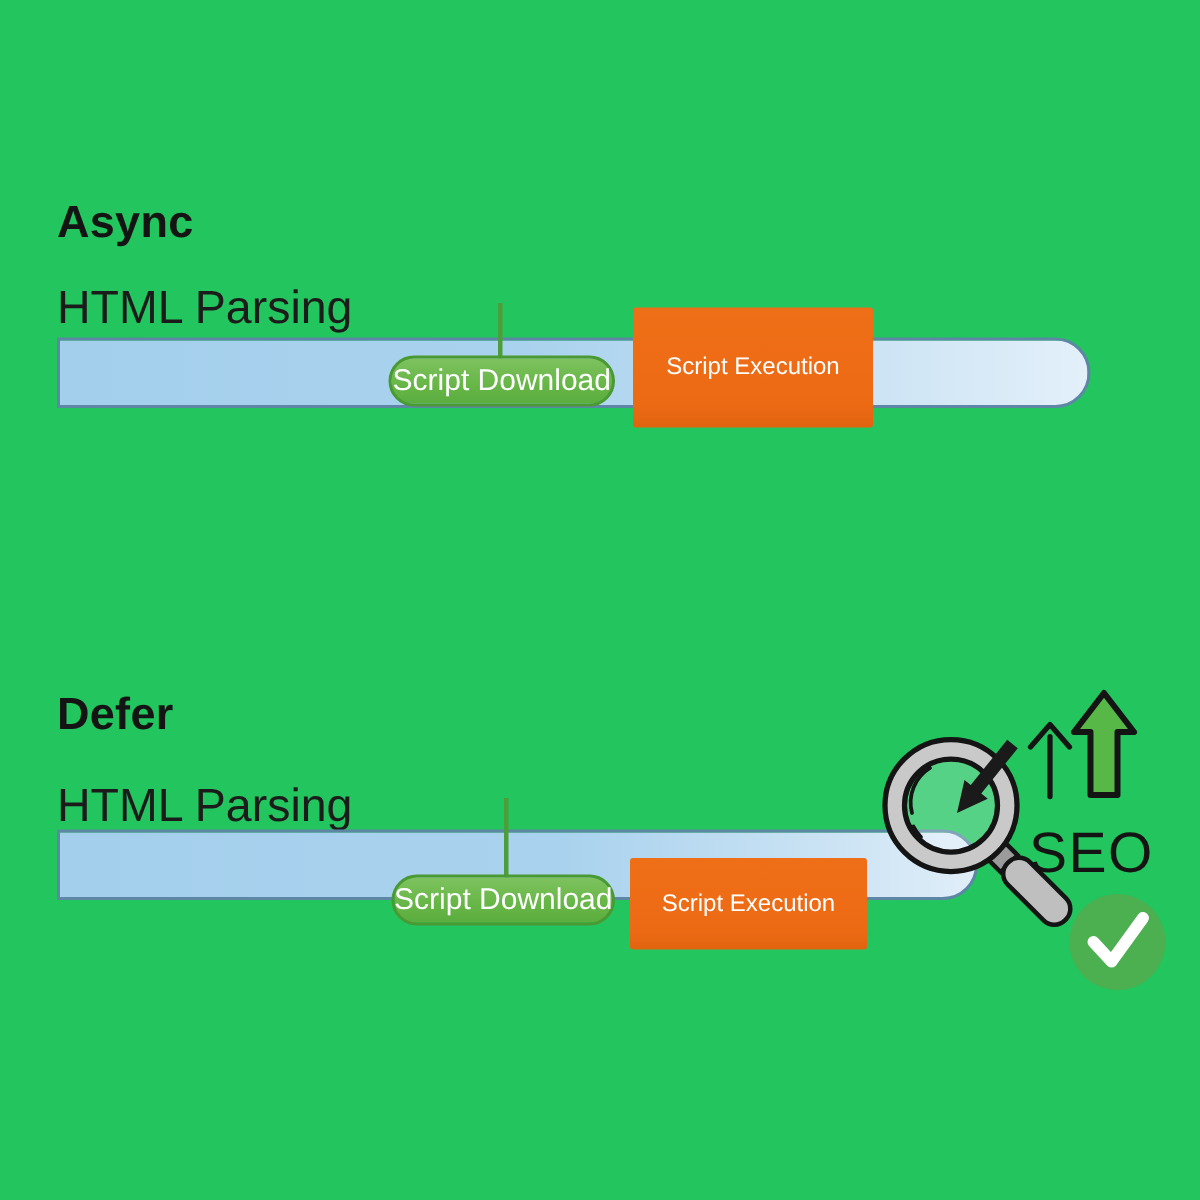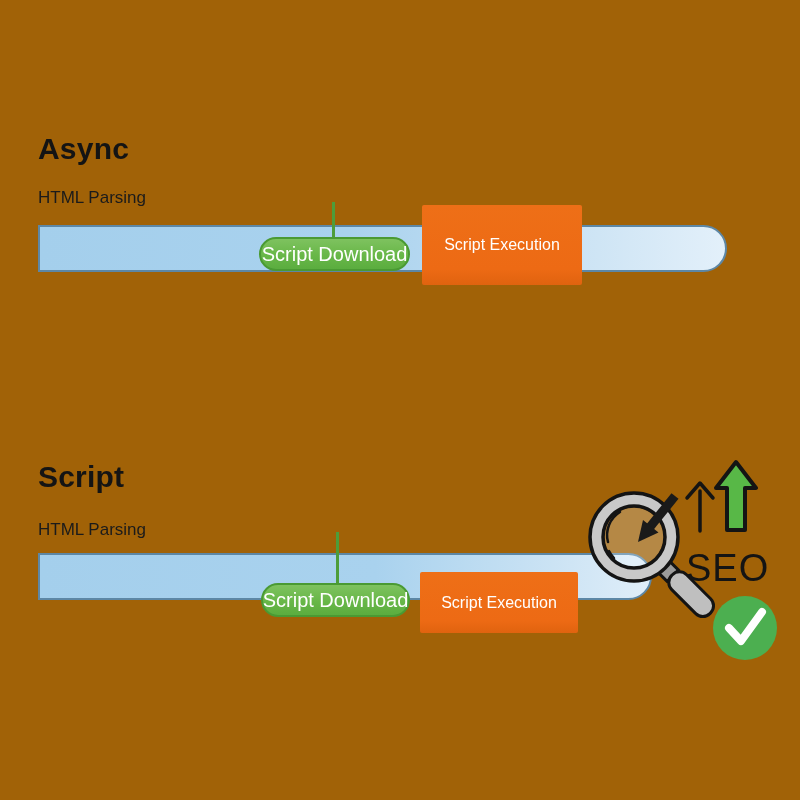--- a/index.html
+++ b/index.html
@@ -5,34 +5,34 @@
   html, body {
     margin: 0;
     padding: 0;
     background: #ffffff;
     font-family: "Liberation Sans", sans-serif;
   }
   .page {
     position: relative;
     width: 800px;
     height: 800px;
-    background: #a16207;
+    background: #22c55e;
     overflow: hidden;
   }
   .abs { position: absolute; }
 
   .section-title {
     font-size: 30px;
     font-weight: 700;
     color: #141414;
     line-height: 1;
     letter-spacing: 0.2px;
   }
   .parsing-label {
-    font-size: 17px;
+    font-size: 31px;
     font-weight: 400;
     color: #1b1b1b;
     line-height: 1;
   }
 
   .timeline-bar {
     border: 2px solid #5d87a5;
     box-sizing: border-box;
     border-radius: 0 24px 24px 0;
   }
@@ -103,21 +103,21 @@
   <div class="abs parsing-label" style="left:38px; top:189px;">HTML Parsing</div>
 
   <div class="abs timeline-bar bar-async"></div>
 
   <div class="abs callout-line line-async"></div>
 
   <div class="abs download-box download-async">Script Download</div>
 
   <div class="abs execution-box execution-async">Script Execution</div>
 
-  <div class="abs section-title" style="left:38px; top:462px;">Script</div>
+  <div class="abs section-title" style="left:38px; top:462px;">Defer</div>
 
   <div class="abs parsing-label" style="left:38px; top:521px;">HTML Parsing</div>
 
   <div class="abs timeline-bar bar-defer"></div>
 
   <div class="abs callout-line line-defer"></div>
 
   <div class="abs download-box download-defer">Script Download</div>
 
   <div class="abs execution-box execution-defer">Script Execution</div>

